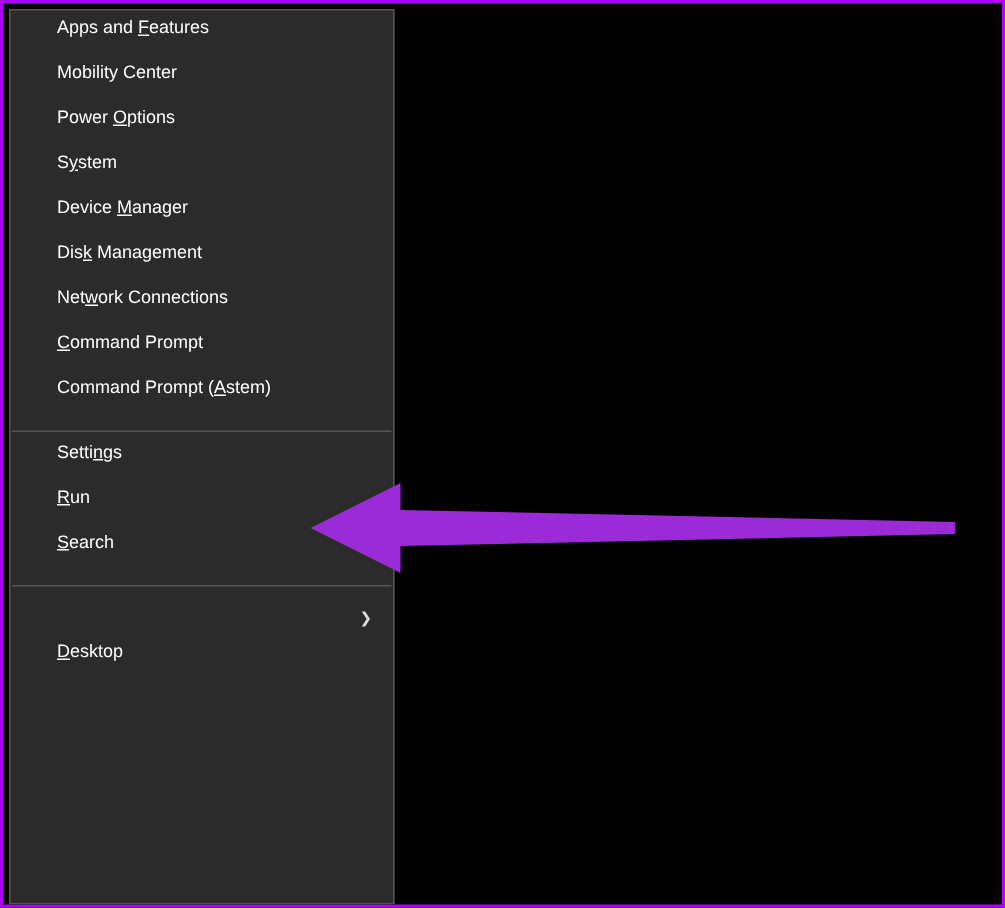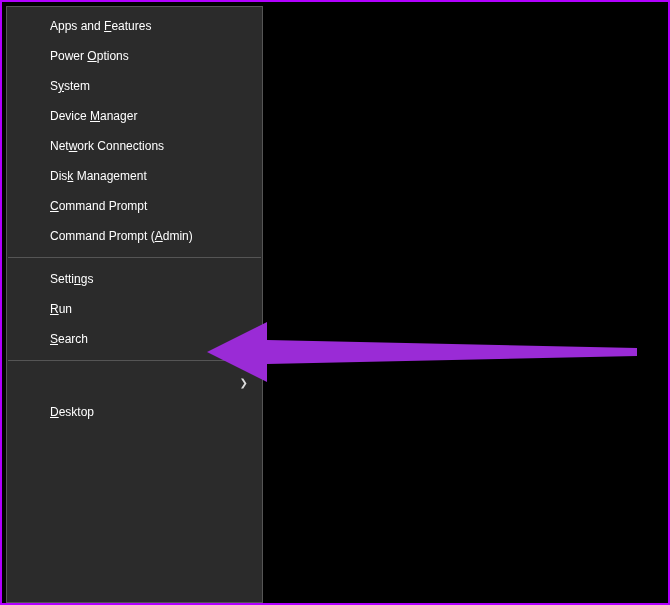--- a/index.html
+++ b/index.html
@@ -20,22 +20,22 @@
     height: 597px;
     background: #2b2b2b;
     border: 1px solid #555;
     display: flex;
     flex-direction: column;
     padding-top: 4px;
   }
   .menu-item {
     height: 30px;
     display: flex;
-    align-items: center;
-    padding-left: 43px;
+    align-items: flex-start;
+    padding-left: 31px;
     padding-right: 10px;
     cursor: default;
     position: relative;
   }
   .sep {
     height: 1px;
     background: #555;
     margin: 6px 1px;
   }
   .arrow {
@@ -56,39 +56,42 @@
 </style>
 </head>
 <body>
 
 <div class="menu">
 
   <div class="menu-item">
     <span><span>Apps and </span><span class="mnemonic">F</span><span>eatures</span></span>
   </div>
   <div class="menu-item">
+    <span><span>Mobility Center</span><span class="mnemonic"></span><span></span></span>
+  </div>
+  <div class="menu-item">
     <span><span>Power </span><span class="mnemonic">O</span><span>ptions</span></span>
   </div>
   <div class="menu-item">
     <span><span>S</span><span class="mnemonic">y</span><span>stem</span></span>
   </div>
   <div class="menu-item">
     <span><span>Device </span><span class="mnemonic">M</span><span>anager</span></span>
   </div>
   <div class="menu-item">
-    <span><span>Net</span><span class="mnemonic">w</span><span>ork Connections</span></span>
+    <span><span>Dis</span><span class="mnemonic">k</span><span> Management</span></span>
   </div>
   <div class="menu-item">
-    <span><span>Dis</span><span class="mnemonic">k</span><span> Management</span></span>
+    <span><span>Net</span><span class="mnemonic">w</span><span>ork Connections</span></span>
   </div>
   <div class="menu-item">
     <span><span></span><span class="mnemonic">C</span><span>ommand Prompt</span></span>
   </div>
   <div class="menu-item">
-    <span><span>Command Prompt (</span><span class="mnemonic">A</span><span>dmin)</span></span>
+    <span><span>Command Prompt (</span><span class="mnemonic">A</span><span>stem)</span></span>
   </div>
 
   <div class="sep"></div>
 
   <div class="menu-item">
     <span><span>Setti</span><span class="mnemonic">n</span><span>gs</span></span>
   </div>
   <div class="menu-item">
     <span><span></span><span class="mnemonic">R</span><span>un</span></span>
   </div>

